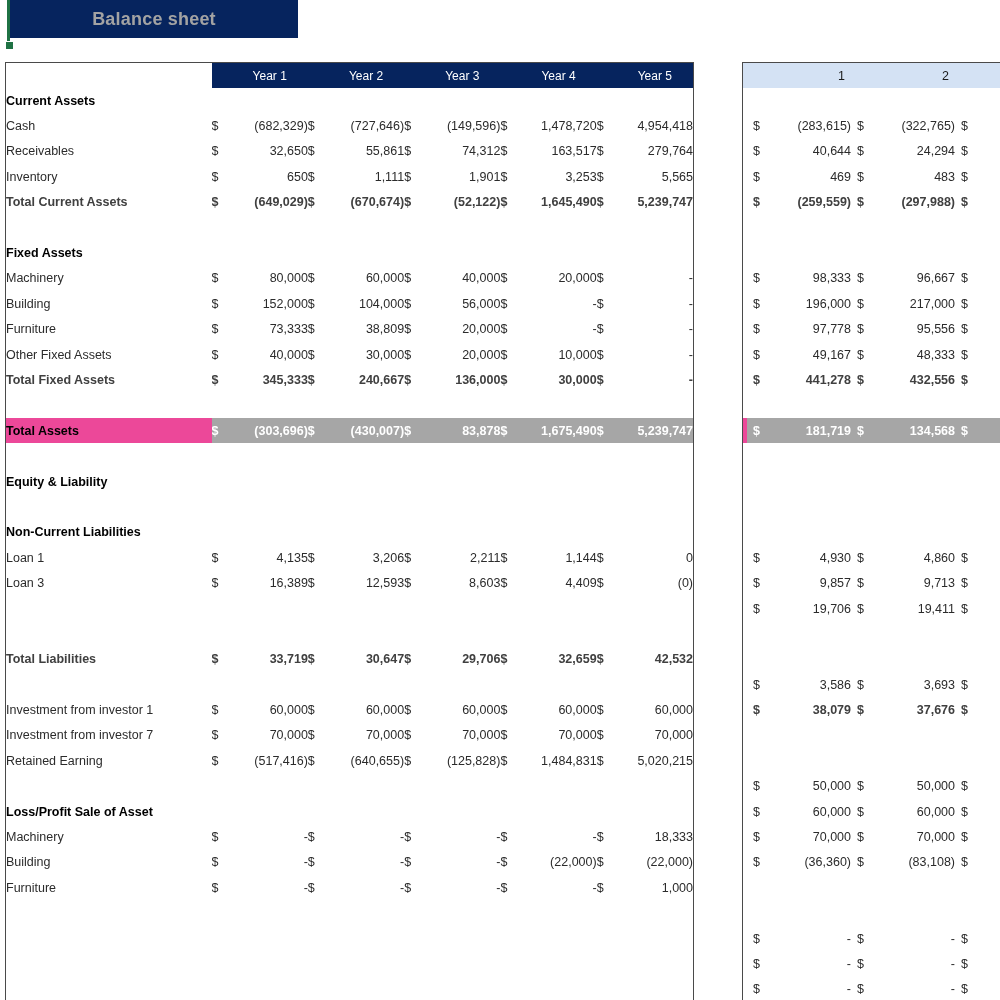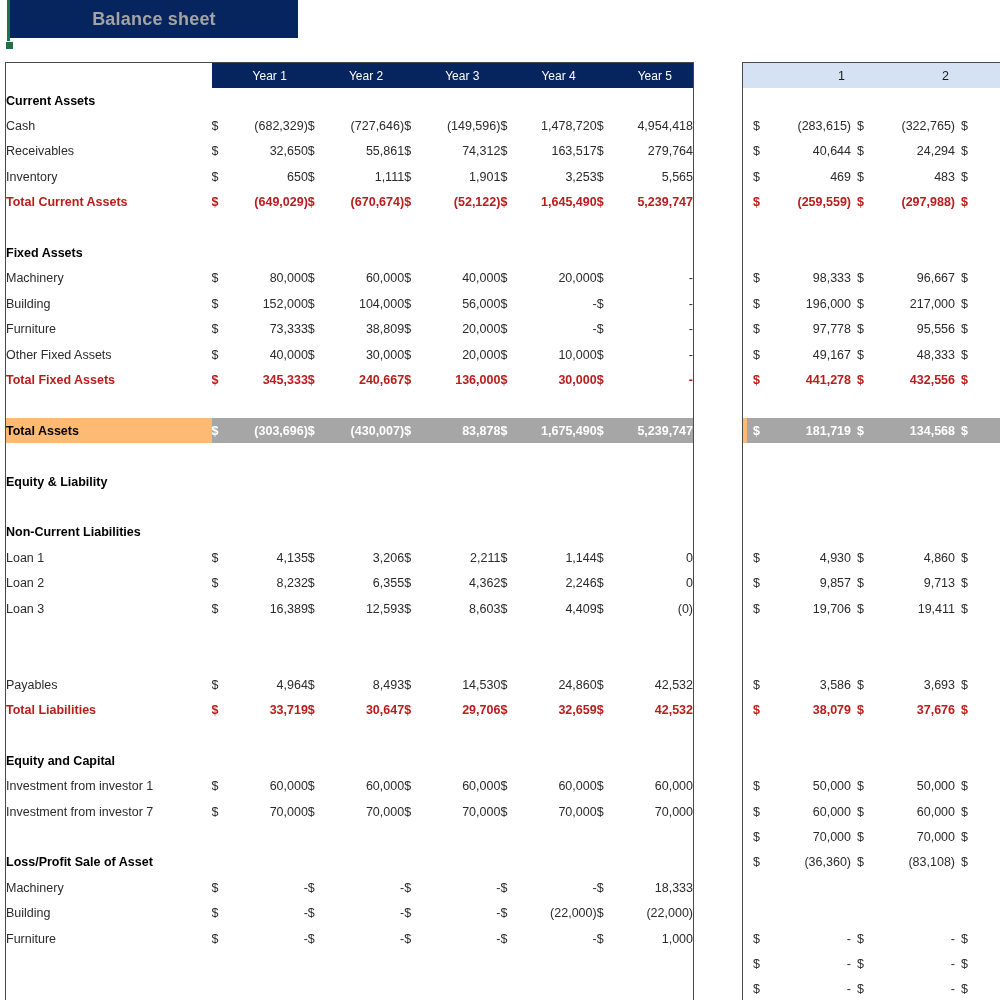--- a/index.html
+++ b/index.html
@@ -58,23 +58,23 @@
   }
   tr.hdr-navy td.c-label{background:#ffffff;}
   tr.hdr-blue td{
     background:#d4e2f4;color:#1b1b1b;font-size:12.5px;
     text-align:right;padding-right:6px;height:25px;
   }
   tr.hdr-blue td.c-label{background:#d4e2f4;}
 
   
   tr.sec td{font-weight:bold;color:#000000;}
-  tr.tot td{font-weight:bold;color:#b91c1c;}
+  tr.tot td{font-weight:bold;color:#404040;}
   tr.grand td{background:#a6a6a6;color:#ffffff;font-weight:bold;}
-  tr.grand td.c-label{background:#fdba74;color:#000000;}
+  tr.grand td.c-label{background:#ec4899;color:#000000;}
   tr.blank td{height:25.4px;}
 
   .spanhdr{text-align:center;}
 </style>
 </head>
 <body>
 
 <div id="sheet">
 
   <div class="active-cell-mark"></div>
@@ -341,33 +341,20 @@
             <td class="c-cur">$</td>
             <td class="c-val">3,206</td>
             <td class="c-cur">$</td>
             <td class="c-val">2,211</td>
             <td class="c-cur">$</td>
             <td class="c-val">1,144</td>
             <td class="c-cur">$</td>
             <td class="c-val">0</td>
           </tr>
           <tr class="">
-            <td class="c-label">Loan 2</td>
-            <td class="c-cur">$</td>
-            <td class="c-val">8,232</td>
-            <td class="c-cur">$</td>
-            <td class="c-val">6,355</td>
-            <td class="c-cur">$</td>
-            <td class="c-val">4,362</td>
-            <td class="c-cur">$</td>
-            <td class="c-val">2,246</td>
-            <td class="c-cur">$</td>
-            <td class="c-val">0</td>
-          </tr>
-          <tr class="">
             <td class="c-label">Loan 3</td>
             <td class="c-cur">$</td>
             <td class="c-val">16,389</td>
             <td class="c-cur">$</td>
             <td class="c-val">12,593</td>
             <td class="c-cur">$</td>
             <td class="c-val">8,603</td>
             <td class="c-cur">$</td>
             <td class="c-val">4,409</td>
             <td class="c-cur">$</td>
@@ -391,33 +378,20 @@
             <td class="c-cur"></td>
             <td class="c-val"></td>
             <td class="c-cur"></td>
             <td class="c-val"></td>
             <td class="c-cur"></td>
             <td class="c-val"></td>
             <td class="c-cur"></td>
             <td class="c-val"></td>
             <td class="c-cur"></td>
             <td class="c-val"></td>
-          </tr>
-          <tr class="">
-            <td class="c-label">Payables</td>
-            <td class="c-cur">$</td>
-            <td class="c-val">4,964</td>
-            <td class="c-cur">$</td>
-            <td class="c-val">8,493</td>
-            <td class="c-cur">$</td>
-            <td class="c-val">14,530</td>
-            <td class="c-cur">$</td>
-            <td class="c-val">24,860</td>
-            <td class="c-cur">$</td>
-            <td class="c-val">42,532</td>
           </tr>
           <tr class="tot">
             <td class="c-label">Total Liabilities</td>
             <td class="c-cur">$</td>
             <td class="c-val">33,719</td>
             <td class="c-cur">$</td>
             <td class="c-val">30,647</td>
             <td class="c-cur">$</td>
             <td class="c-val">29,706</td>
             <td class="c-cur">$</td>
@@ -431,33 +405,20 @@
             <td class="c-val"></td>
             <td class="c-cur"></td>
             <td class="c-val"></td>
             <td class="c-cur"></td>
             <td class="c-val"></td>
             <td class="c-cur"></td>
             <td class="c-val"></td>
             <td class="c-cur"></td>
             <td class="c-val"></td>
           </tr>
-          <tr class="sec">
-            <td class="c-label">Equity and Capital</td>
-            <td class="c-cur"></td>
-            <td class="c-val"></td>
-            <td class="c-cur"></td>
-            <td class="c-val"></td>
-            <td class="c-cur"></td>
-            <td class="c-val"></td>
-            <td class="c-cur"></td>
-            <td class="c-val"></td>
-            <td class="c-cur"></td>
-            <td class="c-val"></td>
-          </tr>
           <tr class="">
             <td class="c-label">Investment from investor 1</td>
             <td class="c-cur">$</td>
             <td class="c-val">60,000</td>
             <td class="c-cur">$</td>
             <td class="c-val">60,000</td>
             <td class="c-cur">$</td>
             <td class="c-val">60,000</td>
             <td class="c-cur">$</td>
             <td class="c-val">60,000</td>
@@ -469,20 +430,33 @@
             <td class="c-cur">$</td>
             <td class="c-val">70,000</td>
             <td class="c-cur">$</td>
             <td class="c-val">70,000</td>
             <td class="c-cur">$</td>
             <td class="c-val">70,000</td>
             <td class="c-cur">$</td>
             <td class="c-val">70,000</td>
             <td class="c-cur">$</td>
             <td class="c-val">70,000</td>
+          </tr>
+          <tr class="">
+            <td class="c-label">Retained Earning</td>
+            <td class="c-cur">$</td>
+            <td class="c-val">(517,416)</td>
+            <td class="c-cur">$</td>
+            <td class="c-val">(640,655)</td>
+            <td class="c-cur">$</td>
+            <td class="c-val">(125,828)</td>
+            <td class="c-cur">$</td>
+            <td class="c-val">1,484,831</td>
+            <td class="c-cur">$</td>
+            <td class="c-val">5,020,215</td>
           </tr>
           <tr class="blank">
             <td class="c-label"></td>
             <td class="c-cur"></td>
             <td class="c-val"></td>
             <td class="c-cur"></td>
             <td class="c-val"></td>
             <td class="c-cur"></td>
             <td class="c-val"></td>
             <td class="c-cur"></td>

